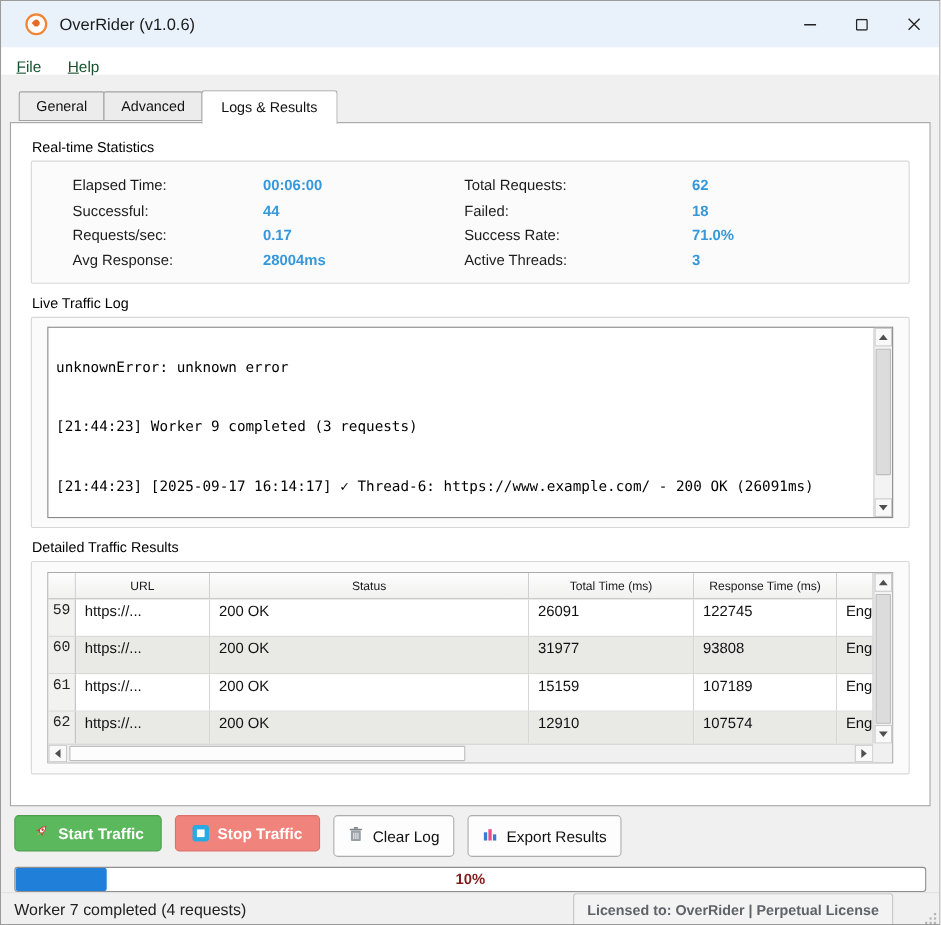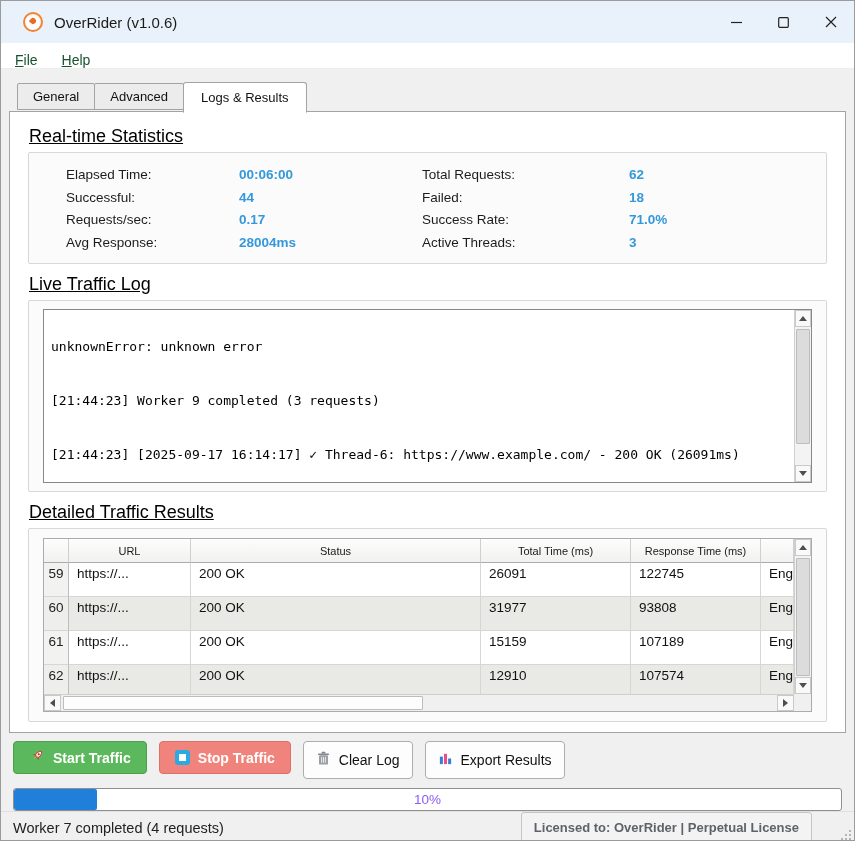--- a/index.html
+++ b/index.html
@@ -64,21 +64,21 @@
     border-top-left-radius: 3px; border-top-right-radius: 3px;
   }
 
   .panel {
     position: relative; z-index: 1;
     margin-top: -1px;
     background: #ffffff; border: 1px solid #a3a3a3;
     height: 622px; padding: 12px 18px;
   }
 
-  .section-title { font-size: 18px; color: #000; margin: 2px 0 5px 1px; text-decoration: underline; }
+  .section-title { font-size: 13px; color: #000; margin: 2px 0 5px 1px; }
 
   .groupbox {
     border: 1px solid #d7d7d7; background: #fbfbfb; border-radius: 2px;
   }
 
   
   .stats-box {
     height: 112px; padding: 11px 10px 10px 37px;
     display: grid; grid-template-columns: 173px 183px 207px 1fr;
     align-content: space-between;
@@ -130,20 +130,21 @@
   .td {
     height: 34px; font-size: 13.5px; color: #111;
     border-right: 1px solid #d6d6d6; border-bottom: 1px solid #d6d6d6;
     display: flex; align-items: flex-start; padding: 3px 0 0 8px;
     background: #fff; overflow: hidden; white-space: nowrap;
   }
   .rownum {
     justify-content: center; padding: 3px 0 0 0;
     background: #f2f2f1; border-right: 1px solid #bdbdbd;
     color: #222;
+    font-family: Liberation Mono, monospace;
   }
 
   .t-vscroll { position: absolute; right: 0; top: 0; bottom: 17px; width: 17px; background: #f3f3f3; border-left: 1px solid #cfcfcf; }
   .t-vthumb { top: 19px; height: 118px; }
   .t-hscroll { position: absolute; left: 0; right: 17px; bottom: 0; height: 17px; background: #f0f0f0; border-top: 1px solid #cfcfcf; }
   .hb-btn { position: absolute; top: 0; width: 17px; height: 16px; background: #f9f9f9; border: 1px solid #c9c9c9; display:flex; align-items:center; justify-content:center; }
   .hb-left { left: 0; } .hb-right { right: 0; }
   .h-thumb { position: absolute; top: 1px; height: 14px; left: 19px; width: 360px; background: #fdfdfd; border: 1px solid #bdbdbd; border-radius: 1px; }
   .t-corner { position: absolute; right: 0; bottom: 0; width: 17px; height: 17px; background: #f0f0f0; }
 
@@ -159,21 +160,21 @@
   .stop-glyph { width: 15px; height: 15px; background: #29abe2; border-radius: 3px; position: relative; }
   .stop-glyph::after { content:""; position:absolute; left:4px; top:4px; width:7px; height:7px; background:#fff; }
 
   
   .progress {
     margin: 9px 4px 0 4px; height: 23px;
     background: #fff; border: 1px solid #8f8f8f; border-radius: 3px;
     position: relative; overflow: hidden;
   }
   .progress-fill { position: absolute; left: 0; top: 0; bottom: 0; background: #1f7fd9; border-radius: 2px; }
-  .progress-label { position: absolute; inset: 0; display: flex; align-items: center; justify-content: center; font-size: 13.5px; color: #8b5cf6; }
+  .progress-label { position: absolute; inset: 0; display: flex; align-items: center; justify-content: center; font-size: 13.5px; color: #7f1d1d; font-weight: bold; }
 
   
   .statusbar {
     flex: 0 0 31px; background: #f0f0f0; border-top: 1px solid #e0e0e0;
     display: flex; align-items: center; padding: 0 12px; position: relative;
   }
   .status-msg { font-size: 14.5px; color: #222; }
   .license {
     margin-left: auto; margin-right: 30px;
     background: #f3f3f3; border: 1px solid #c6c6c6; border-radius: 3px;

